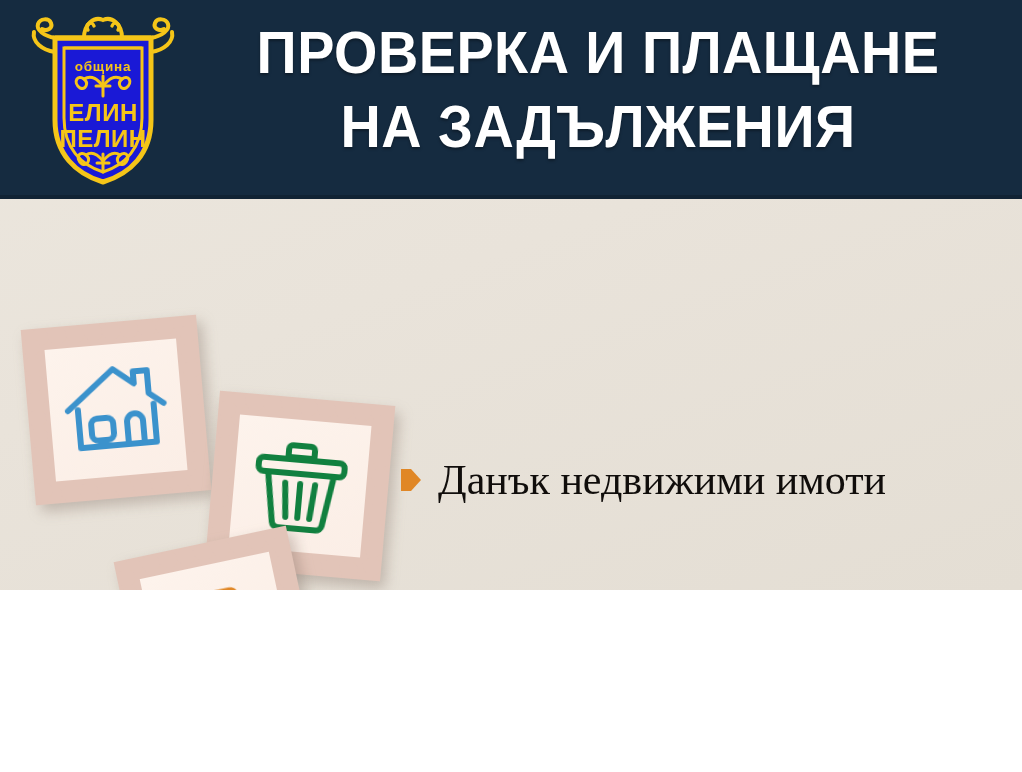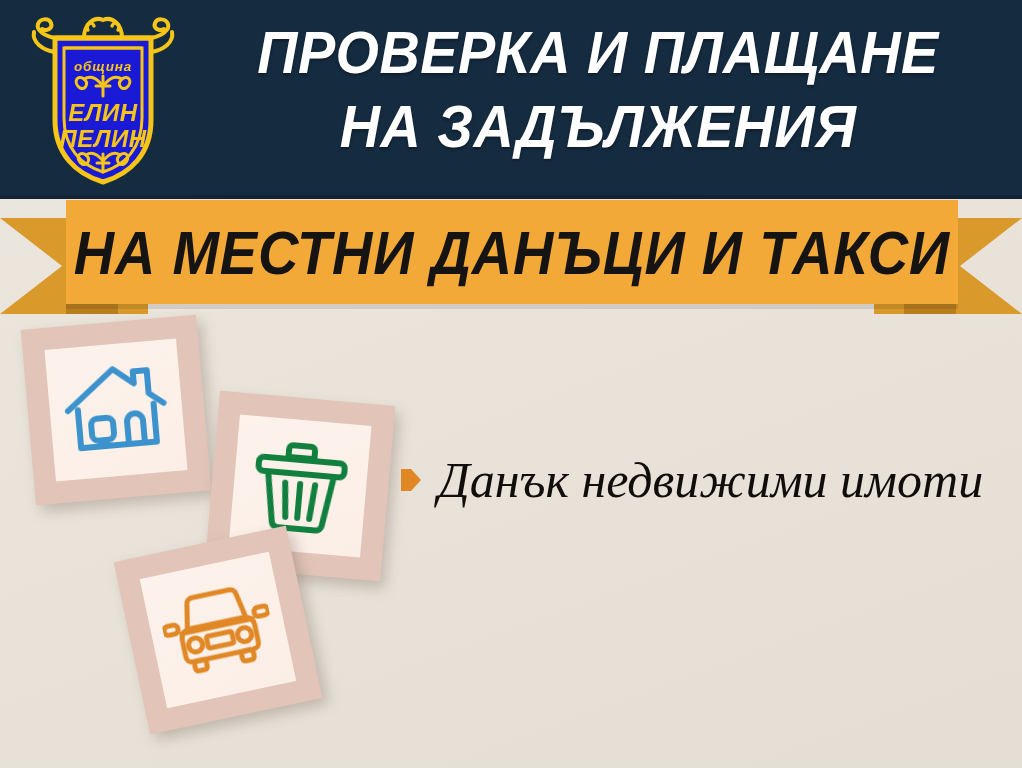--- a/index.html
+++ b/index.html
@@ -4,25 +4,24 @@
 <title>Проверка и плащане на задължения</title>
 <style>
   html, body {
     margin: 0;
     padding: 0;
     background: #ffffff;
   }
   #poster {
     position: relative;
     width: 1022px;
-    height: 768px;
+    height: 590px;
     overflow: hidden;
     font-family: "Liberation Sans", sans-serif;
     background: linear-gradient(160deg, #ece7de 0%, #e9e3da 45%, #e4ded4 100%);
-    font-style: italic;
   }
 
   
   .header-band {
     position: absolute;
     left: 0; top: 0;
     width: 1022px;
     height: 199px;
     background: #152b40;
   }
@@ -137,21 +136,21 @@
     height: 104px;
   }
   .bullet-marker {
     width: 22px; height: 26px;
     margin-right: 16px;
     flex: 0 0 auto;
   }
   .bullet-marker svg { display:block; width:100%; height:100%; }
   .bullet-label {
     font-family: "Liberation Serif", "DejaVu Serif", serif;
-    font-size: 50px;
+    font-size: 42px;
     color: #100d0b;
     line-height: 1.05;
     white-space: nowrap;
   }
 </style>
 </head>
 <body>
 
 <div id="poster">
 
@@ -197,29 +196,20 @@
           <path d="M81 146 V164"></path>
           <path d="M75 155 H87"></path>
         </g>
       </svg>
     </div>
 
     <div class="header-title">ПРОВЕРКА И ПЛАЩАНЕ
 НА ЗАДЪЛЖЕНИЯ</div>
   </div>
 
-  <div class="ribbon">
-    <div class="ribbon-tail left"></div>
-    <div class="ribbon-tail right"></div>
-    <div class="ribbon-shadow-l"></div>
-    <div class="ribbon-shadow-r"></div>
-    <div class="ribbon-main">
-      <span class="ribbon-text">НА МЕСТНИ ДАНЪЦИ И ТАКСИ</span>
-    </div>
-  </div>
 
   <div class="stamp" id="stamp-house">
     <div class="scallop">
       <svg viewBox="0 0 176 176" xmlns="http://www.w3.org/2000/svg">
         <rect x="9" y="9" width="158" height="158" fill="#e2c4b8"></rect>
         <g fill="#e2c4b8">
           <circle cx="18" cy="9" r="9"></circle>
             <circle cx="36" cy="9" r="9"></circle>
             <circle cx="54" cy="9" r="9"></circle>
           <circle cx="72" cy="9" r="9"></circle>

